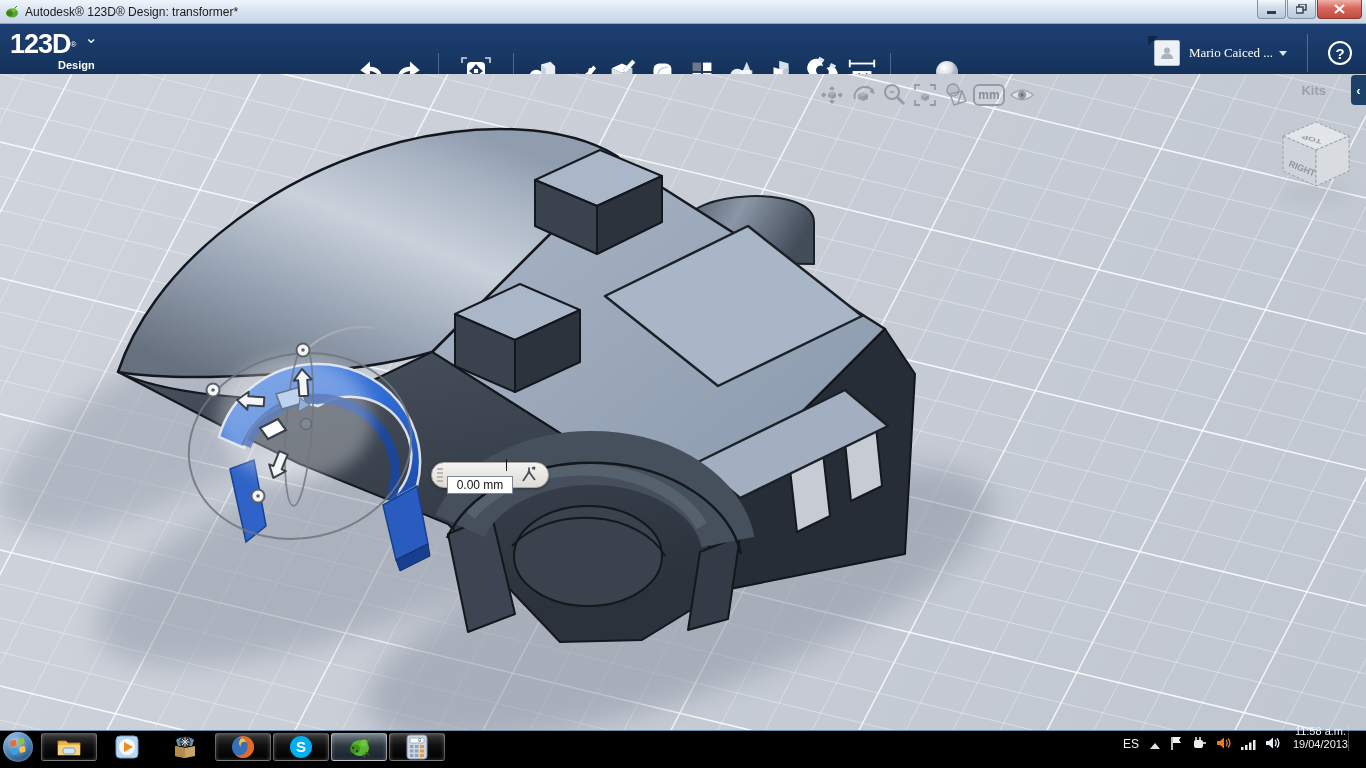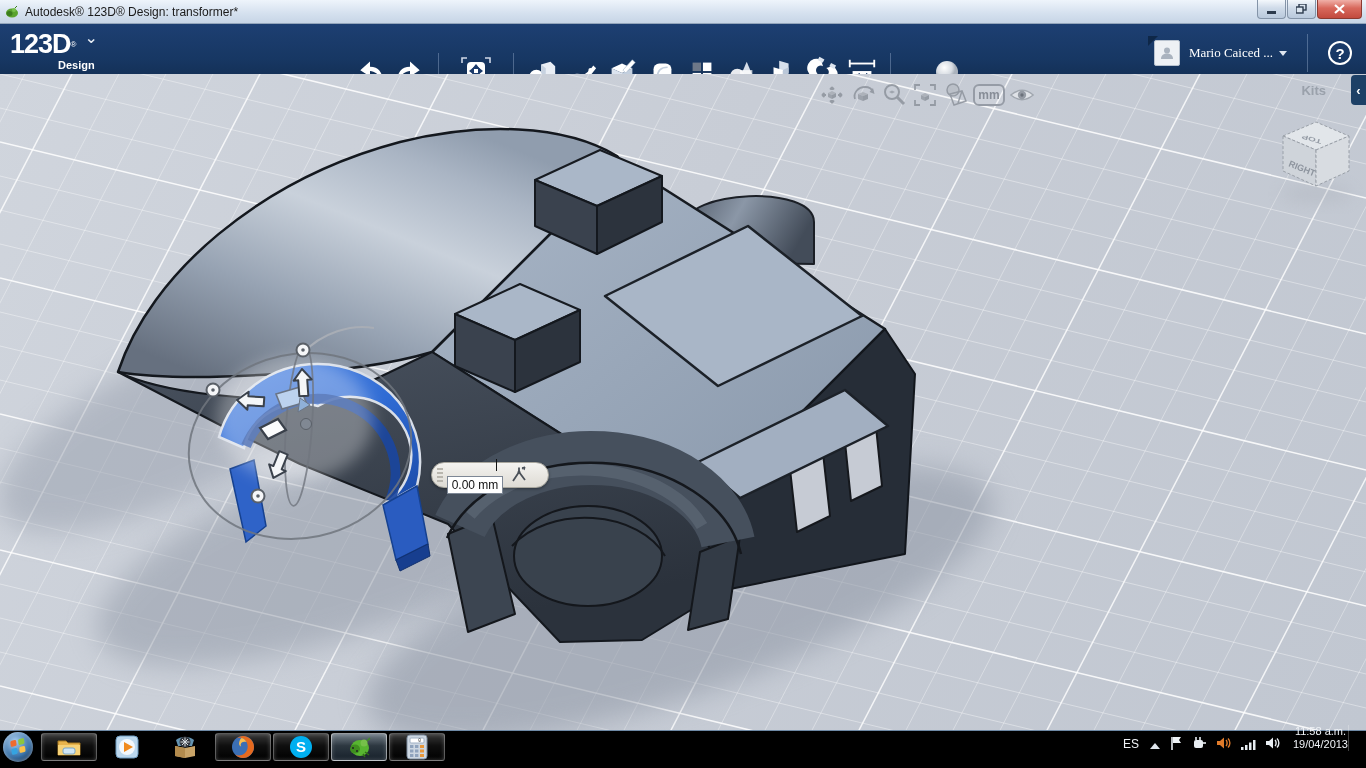--- a/index.html
+++ b/index.html
@@ -39,21 +39,21 @@
   .navicons { position:absolute; left:818px; top:7px; display:flex; align-items:center; gap:3px; }
   .navico { width:28px; height:28px; display:flex; align-items:center; justify-content:center; opacity:.85; cursor:pointer; }
   .mmbtn { min-width:32px; height:22px; border:2px solid #969ca6; border-radius:6px; color:#878d97; font-size:12px; font-weight:bold; display:flex; align-items:center; justify-content:center; padding:0 3px; background:rgba(255,255,255,.12); cursor:pointer; }
 
   .kitslabel { position:absolute; right:40px; top:9px; font-size:13px; font-weight:bold; color:#9aa1ab; }
   .kitstab { position:absolute; right:0; top:1px; width:15px; height:30px; background:#1d4066; border-radius:4px 0 0 4px; color:#fff; display:flex; align-items:center; justify-content:center; font-size:13px; font-weight:bold; cursor:pointer; }
 
   .dimpill { position:absolute; left:431px; top:388px; width:118px; height:26px; background:linear-gradient(#f4f3f0, #dedbd4); border:1px solid #a9a79e; border-radius:13px; box-shadow:0 1px 3px rgba(0,0,0,.35); display:flex; align-items:center; padding:0 5px; }
   .grip { width:6px; height:14px; margin-right:4px; background:repeating-linear-gradient(#b9b6ae 0 2px, transparent 2px 4px); }
   .dimbox { position:relative; }
-  .dimpill input { width:56px; height:18px; border:1px solid #7d8795; font-size:12px; font-family:"Liberation Sans", sans-serif; text-align:center; padding:0 2px; color:#111;margin-top:20px; }
+  .dimpill input { width:66px; height:18px; border:1px solid #7d8795; font-size:12px; font-family:"Liberation Sans", sans-serif; text-align:center; padding:0 2px; color:#111;margin-top:20px; }
   .dimcaret { position:absolute; right:6px; top:3px; width:1px; height:12px; background:#111; }
   .dimico { margin-left:6px; cursor:pointer; }
 
   
   .taskbar { position:relative; height:32px; background:linear-gradient(#5d7везa 0%, #2f4a69 0%, #203a58 6%, #152c47 45%, #0d2340 50%, #16304e 92%, #24405f 100%); border-top:1px solid #6e89a5; display:flex; align-items:center; }
   .orb { width:30px; height:30px; border-radius:50%; margin:0 8px 0 3px; background:radial-gradient(circle at 40% 32%, #a8cdf0, #3a72a8 55%, #123push 60%, #0e2b4d 75%); box-shadow:inset 0 0 4px rgba(255,255,255,.6), 0 0 3px rgba(0,0,0,.6); position:relative; cursor:pointer; }
   .tbtn { width:56px; height:28px; margin-right:2px; border-radius:3px; display:flex; align-items:center; justify-content:center; cursor:pointer; }
   .tbtn.framed { border:1px solid rgba(255,255,255,.35); background:linear-gradient(rgba(255,255,255,.22), rgba(255,255,255,.06) 45%, rgba(0,0,0,.12)); box-shadow:inset 0 0 4px rgba(255,255,255,.25); }
   .tbtn.active { background:linear-gradient(rgba(210,230,248,.55), rgba(150,185,215,.30) 45%, rgba(90,130,170,.25)); border:1px solid rgba(255,255,255,.55); }
   .tray { position:absolute; right:4px; top:0; height:20px; display:flex; align-items:flex-end; gap:8px; color:#f0f3f7; }

